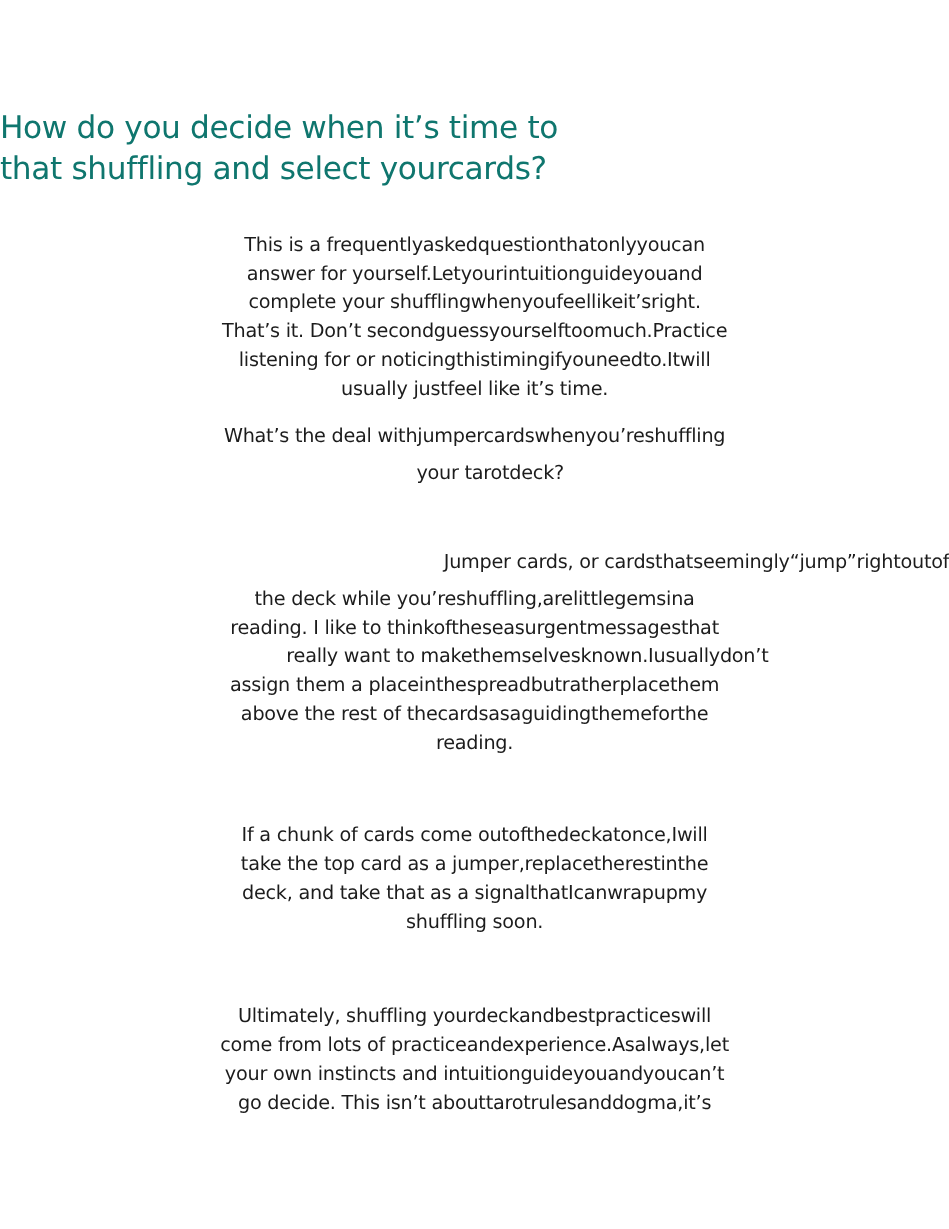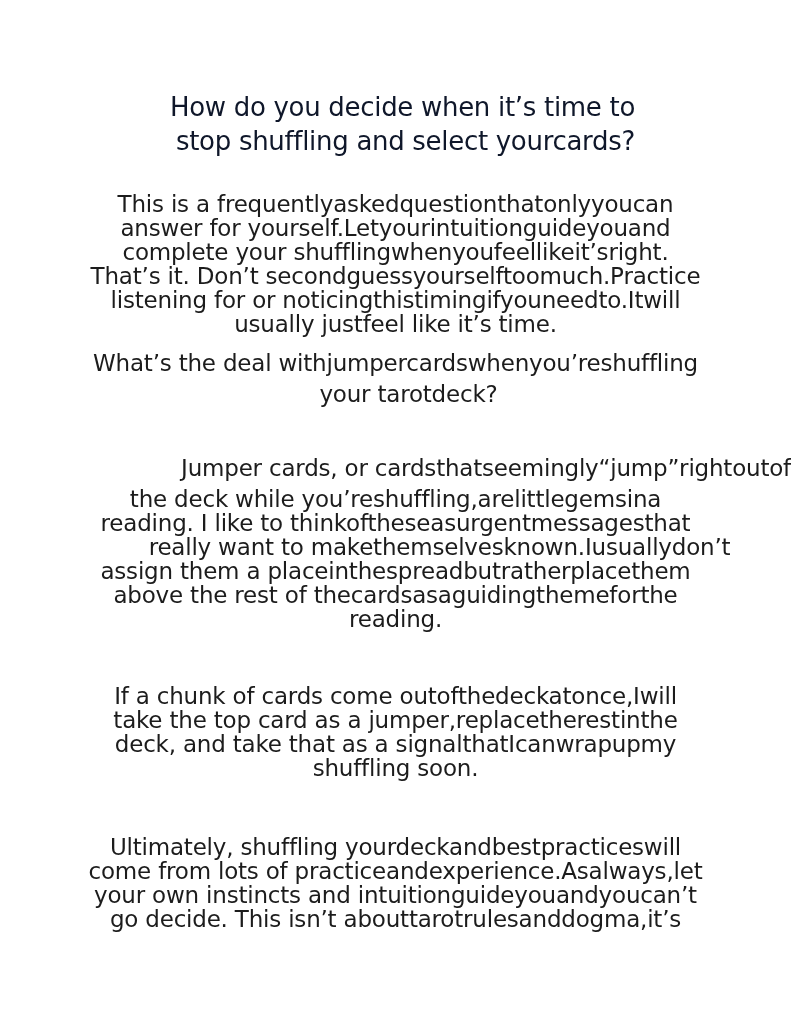--- a/index.html
+++ b/index.html
@@ -19,47 +19,47 @@
       position: absolute;
       left: 0; top: 0;
       width: 791px;
       height: 1024px;
       background: #ffffff;
     }
     .heading {
       position: absolute;
       left: 0;
       width: 635px;
-      text-align: right;
+      text-align: left;
       font-size: 26px;
       line-height: 34px;
       letter-spacing: -0.3px;
-      color: #0f172a;
+      color: #0f766e;
       margin: 0;
       font-weight: normal;
     }
     .line {
       position: absolute;
       left: 0;
       width: 791px;
       text-align: center;
-      font-size: 23px;
+      font-size: 16px;
       line-height: 24px;
       white-space: nowrap;
       color: #1c1c1c;
       letter-spacing: -0.2px;
     }
   </style>
 </head>
 <body>
 
 <div class="page">
 
   <h1 class="heading" style="top:90px;">How do you decide when it’s time to</h1>
-  <h1 class="heading" style="top:124px;">stop shuffling and select yourcards?</h1>
+  <h1 class="heading" style="top:124px;">that shuffling and select yourcards?</h1>
 
   <div>
     <div class="line" style="top:192px;">This is a frequentlyaskedquestionthatonlyyoucan</div>
     <div class="line" style="top:216px;">answer for yourself.Letyourintuitionguideyouand</div>
     <div class="line" style="top:240px;">complete your shufflingwhenyoufeellikeit’sright.</div>
     <div class="line" style="top:264px;">That’s it. Don’t secondguessyourselftoomuch.Practice</div>
     <div class="line" style="top:288px;">listening for or noticingthistimingifyouneedto.Itwill</div>
     <div class="line" style="top:312px;">usually justfeel like it’s time.</div>
   </div>
 

